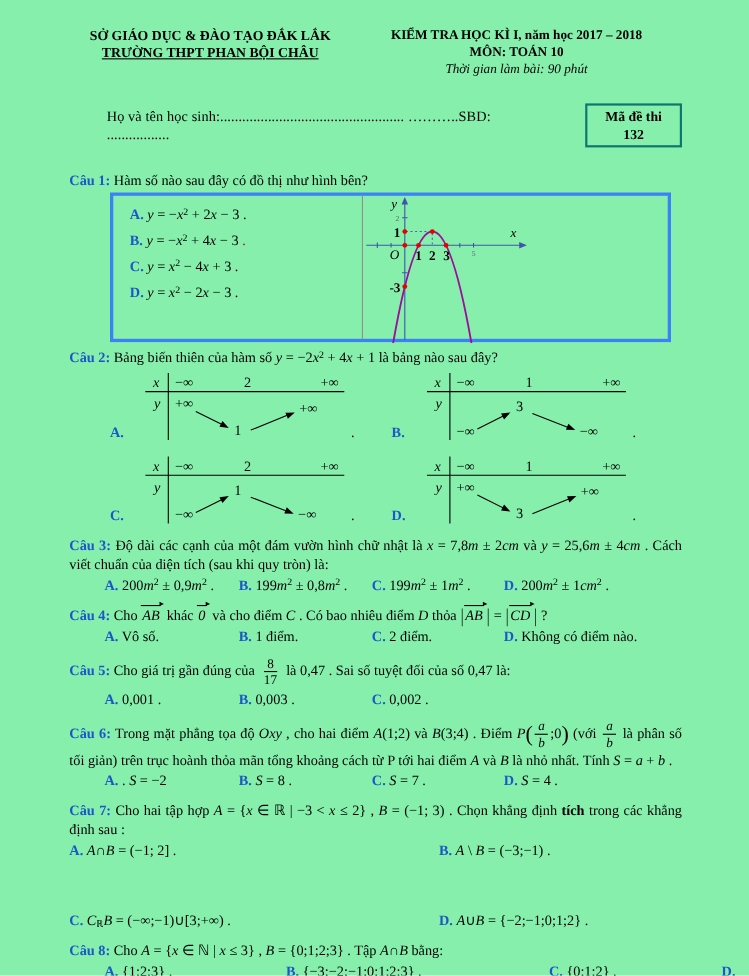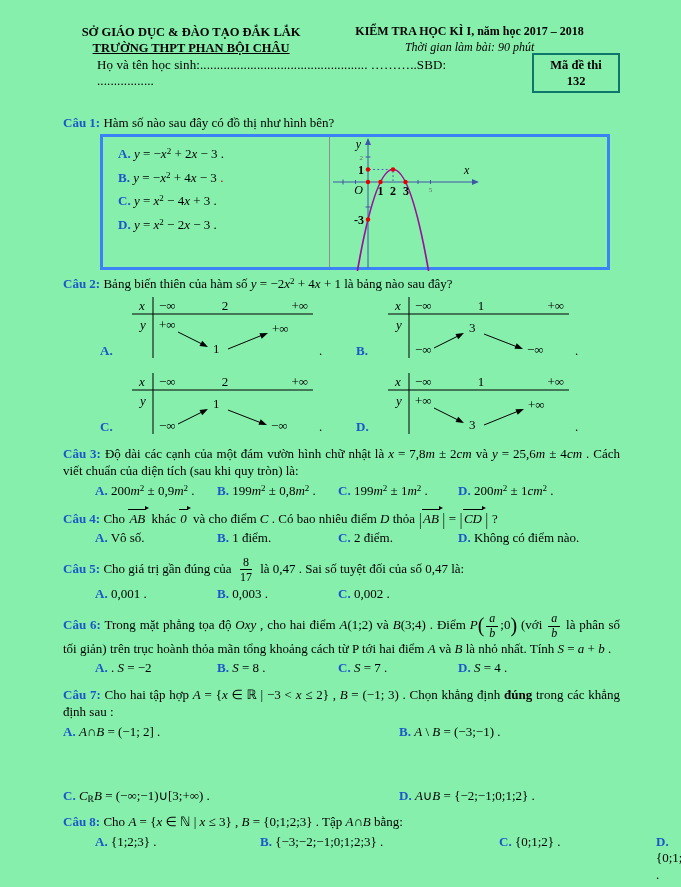--- a/index.html
+++ b/index.html
@@ -6,21 +6,21 @@
   .page{position:relative;width:681px;height:887px;background:#86efac;box-sizing:border-box;
         padding:24px 61px 0 63px;font-family:"Liberation Serif",serif;font-size:13px;color:#000;overflow:hidden;}
   
   .hdr{display:flex;align-items:flex-start;}
   .hdr-l{width:46%;text-align:center;font-weight:bold;font-size:12.5px;line-height:1.3;}
   .hdr-l .school{text-decoration:underline;}
   .hdr-r{width:54%;text-align:center;font-size:12px;line-height:1.3;}
   .hdr-r .bold{font-weight:bold;}
   .hdr-r .duration{font-style:italic;font-weight:normal;}
   
-  .student{display:flex;justify-content:flex-end;align-items:flex-start;gap:40px;}
+  .student{display:flex;justify-content:flex-end;align-items:flex-start;margin-top:27px;gap:40px;}
   .student-text{padding-left:34px;letter-spacing:.1px;}
   .code-box{border:2px solid #0f766e;min-width:72px;padding:2px 6px;text-align:center;
             font-weight:bold;font-size:12.5px;line-height:1.3;margin-top:-4px;}
   
   .q-para{margin:0;text-align:justify;line-height:1.32;}
   .q-label{color:#1b57c8;font-weight:bold;}
   .opt-label{color:#1b57c8;font-weight:bold;}
   .red{color:#c00;}
   i{font-style:italic;}
   sup{font-size:9px;vertical-align:4px;line-height:0;}
@@ -65,20 +65,21 @@
 
 <div class="page">
 
   <div class="hdr">
     <div class="hdr-l">
       <div>SỞ GIÁO DỤC &amp; ĐÀO TẠO ĐẮK LẮK</div>
       <div class="school">TRƯỜNG THPT PHAN BỘI CHÂU</div>
     </div>
     <div class="hdr-r">
       <div class="bold">KIỂM TRA HỌC KÌ I, năm học 2017 – 2018</div>
+      <div class="bold">MÔN: TOÁN 10</div>
       <div class="duration">Thời gian làm bài: 90 phút</div>
     </div>
   </div>
 
   <div class="student">
     <div class="student-text">Họ và tên học sinh:.................................................. ………..SBD: .................</div>
     <div class="code-box">
       <div>Mã đề thi</div>
       <div>132</div>
     </div>
@@ -269,21 +270,21 @@
           </span> là phân số tối giản) trên trục hoành thỏa mãn tổng khoảng cách từ P tới hai điểm <i>A</i> và <i>B</i> là nhỏ nhất. Tính <i>S</i> = <i>a</i> + <i>b</i> .</span></p>
     <div class="opts4">
       <div><span class="opt-label">A.</span> <span>. <i>S</i> = −2</span></div>
       <div><span class="opt-label">B.</span> <span><i>S</i> = 8 .</span></div>
       <div><span class="opt-label">C.</span> <span><i>S</i> = 7 .</span></div>
       <div><span class="opt-label">D.</span> <span><i>S</i> = 4 .</span></div>
     </div>
   </div>
 
   <div class="q-block">
-    <p class="q-para"><span class="q-label">Câu 7:</span> <span>Cho hai tập hợp <i>A</i> = {<i>x</i> ∈ ℝ | −3 &lt; <i>x</i> ≤ 2} , <i>B</i> = (−1; 3) . Chọn khẳng định <b>đúng</b> trong các khẳng định sau :</span></p>
+    <p class="q-para"><span class="q-label">Câu 7:</span> <span>Cho hai tập hợp <i>A</i> = {<i>x</i> ∈ ℝ | −3 &lt; <i>x</i> ≤ 2} , <i>B</i> = (−1; 3) . Chọn khẳng định <b>tích</b> trong các khẳng định sau :</span></p>
     <div class="opts2">
       <div><span class="opt-label">A.</span> <span><i>A</i>∩<i>B</i> = (−1; 2] .</span></div>
       <div><span class="opt-label">B.</span> <span><i>A</i> \ <i>B</i> = (−3;−1) .</span></div>
       <div><span class="opt-label">C.</span> <span><i>C</i><sub>ℝ</sub><i>B</i> = (−∞;−1)∪[3;+∞) .</span></div>
       <div><span class="opt-label">D.</span> <span><i>A</i>∪<i>B</i> = {−2;−1;0;1;2} .</span></div>
     </div>
   </div>
 
   <div class="q-block">
     <p class="q-para"><span class="q-label">Câu 8:</span> <span>Cho <i>A</i> = {<i>x</i> ∈ ℕ | <i>x</i> ≤ 3} , <i>B</i> = {0;1;2;3} . Tập <i>A</i>∩<i>B</i> bằng:</span></p>

